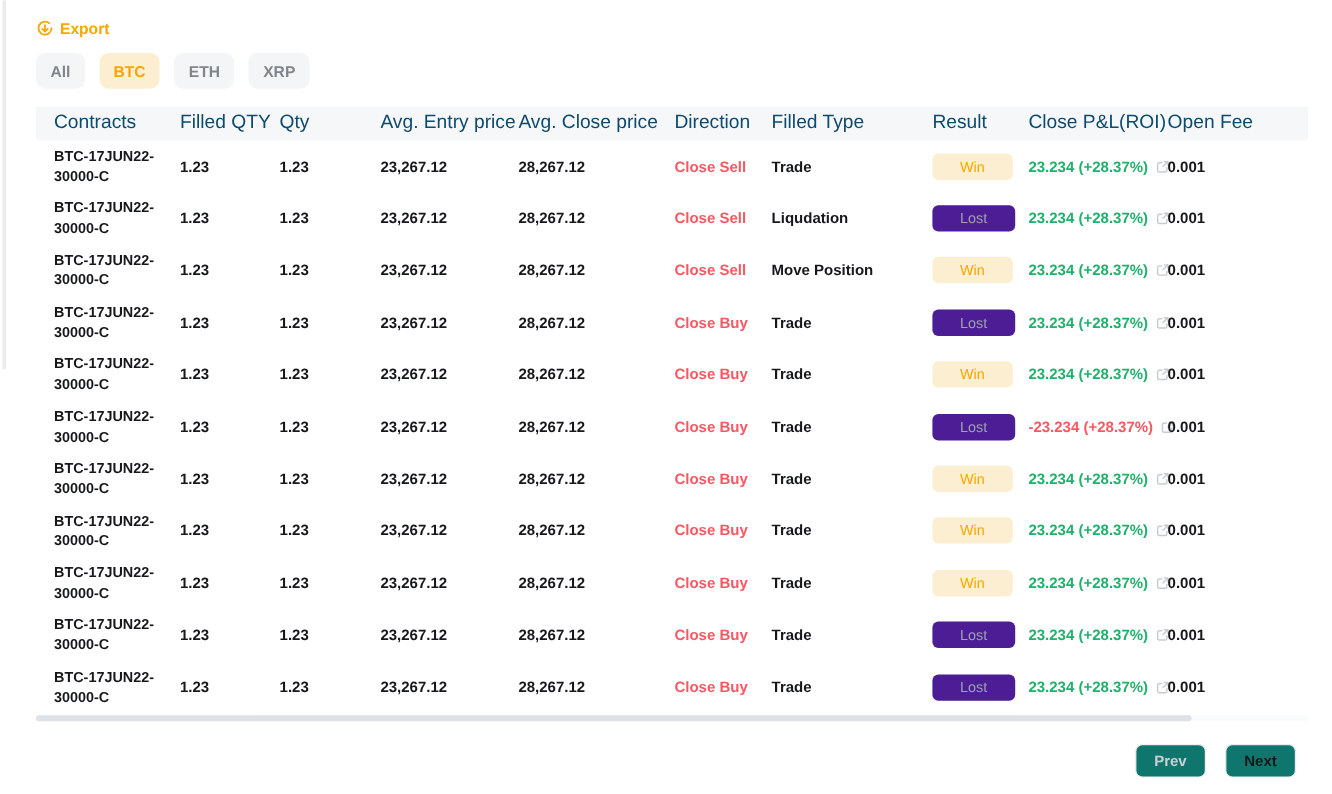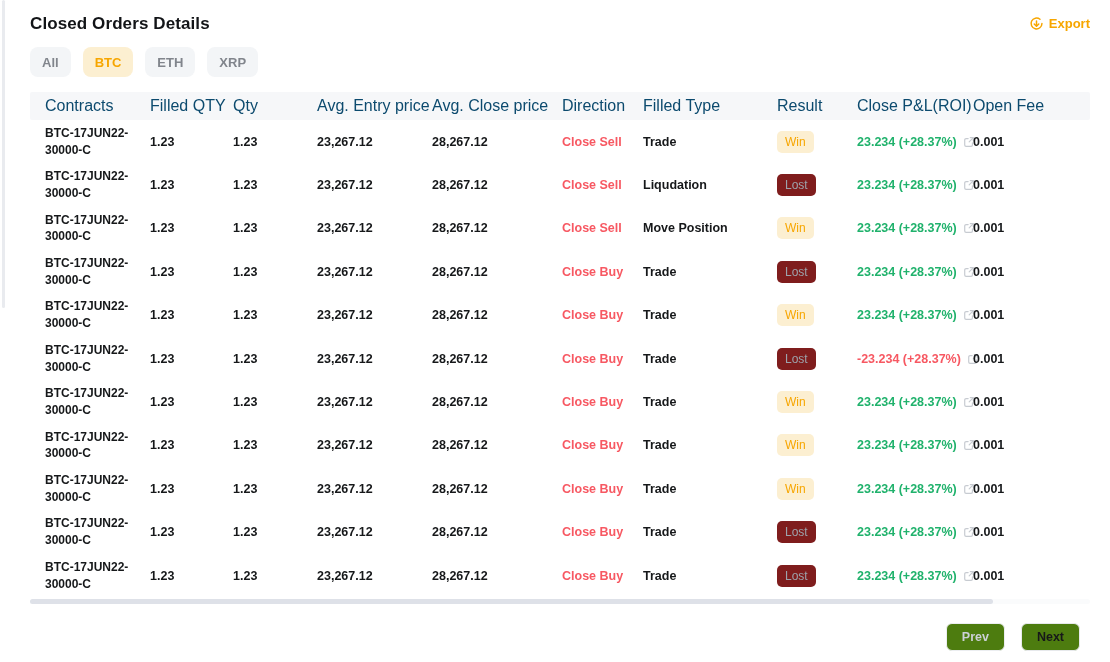--- a/index.html
+++ b/index.html
@@ -25,46 +25,45 @@
   .table { margin-top:15px; width:1060px; }
   .tr, .thead { display:grid;
     grid-template-columns:105px 83px 84px 115px 130px 81px 134px 80px 116px 102px;
     align-items:center; padding:0 15px; }
   .thead { height:28px; background:#f6f7f9; border-radius:2px; }
   .th { font-size:16px; font-weight:400; color:#0c4a6e; white-space:nowrap; overflow:hidden; }
   .tr { height:43.4px; }
   .td { font-size:12.5px; font-weight:600; color:#16181a; padding-right:8px; }
   .td.contract { font-size:12px; line-height:1.4; }
   .td.direction { color:var(--down,#f75862); font-weight:600; }
-  .badge { display:inline-block; padding:4px 8px; border-radius:5px; font-size:12px; font-weight:500; }
+  .badge { display:inline-block; padding:4px 23px; border-radius:5px; font-size:12px; font-weight:500; }
   .badge.win { background:var(--win-bg,#fcefd1); color:var(--accent,#f2a31b); }
-  .badge.lost { background:#7f1d1d; color:#9da3ab; }
+  .badge.lost { background:#4c1d95; color:#9da3ab; }
   .td.pnl { display:flex; align-items:center; gap:6px; white-space:nowrap; }
   .pnl-val.pos { color:var(--up,#20b26c); }
   .pnl-val.neg { color:var(--down,#f75862); }
   .ext-icon { display:inline-flex; cursor:pointer; }
 
   .scroll-track { margin-top:2px; width:1060px; height:5px; background:#fafbfc; border-radius:3px; }
   .scroll-thumb { width:963px; height:5px; background:#dee1e8; border-radius:3px; cursor:pointer; }
 
   .pagination { display:flex; justify-content:flex-end; gap:16px; margin-top:19px; padding-right:10px; }
-  .pagination button { background:#4d7c0f; border:1px solid #eceef1; border-radius:6px;
+  .pagination button { background:#0f766e; border:1px solid #eceef1; border-radius:6px;
     padding:6px 15px; font-size:12.5px; font-family:"Liberation Sans", sans-serif; cursor:pointer; }
   .pagination .prev { color:#ccd0d6; font-weight:600; }
   .pagination .next { color:#17181a; font-weight:700; border-color:#e7e9ec; }
 </style>
 </head>
 <body>
 
 <div class="page-scroll-line"></div>
 
 <div class="wrap">
 
   <div class="header-row">
-    <div class="title">Closed Orders Details</div>
     <div class="export">
       <svg width="15" height="15" viewBox="0 0 16 16" fill="none">
         <path d="M13.8 8a5.8 5.8 0 1 1-2.1-4.5" stroke="#f7a600" stroke-width="1.6" stroke-linecap="round"></path>
         <path d="M8 5.2v5.2" stroke="#f7a600" stroke-width="1.6" stroke-linecap="round"></path>
         <path d="M5.6 8.6 8 11l2.4-2.4" stroke="#f7a600" stroke-width="1.6" stroke-linecap="round" stroke-linejoin="round"></path>
       </svg>
       <span>Export</span>
     </div>
   </div>
 

